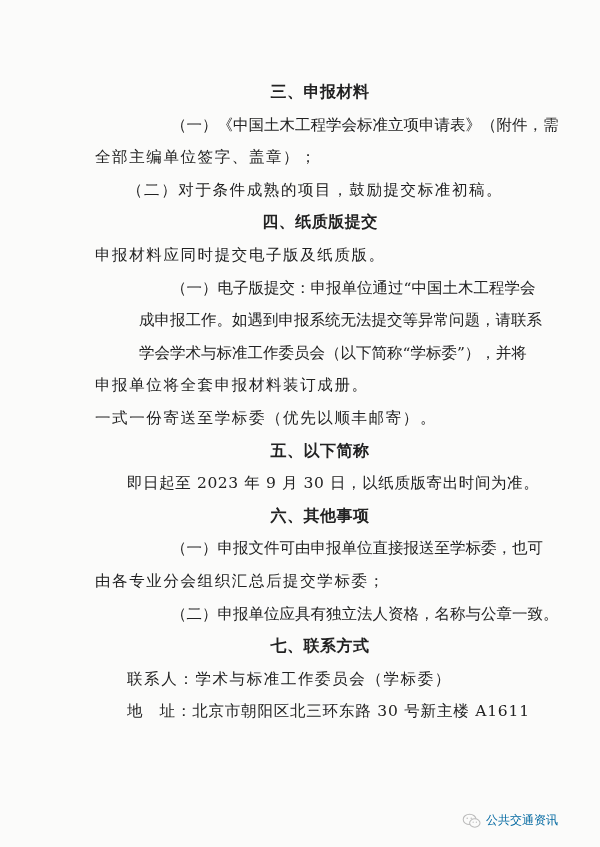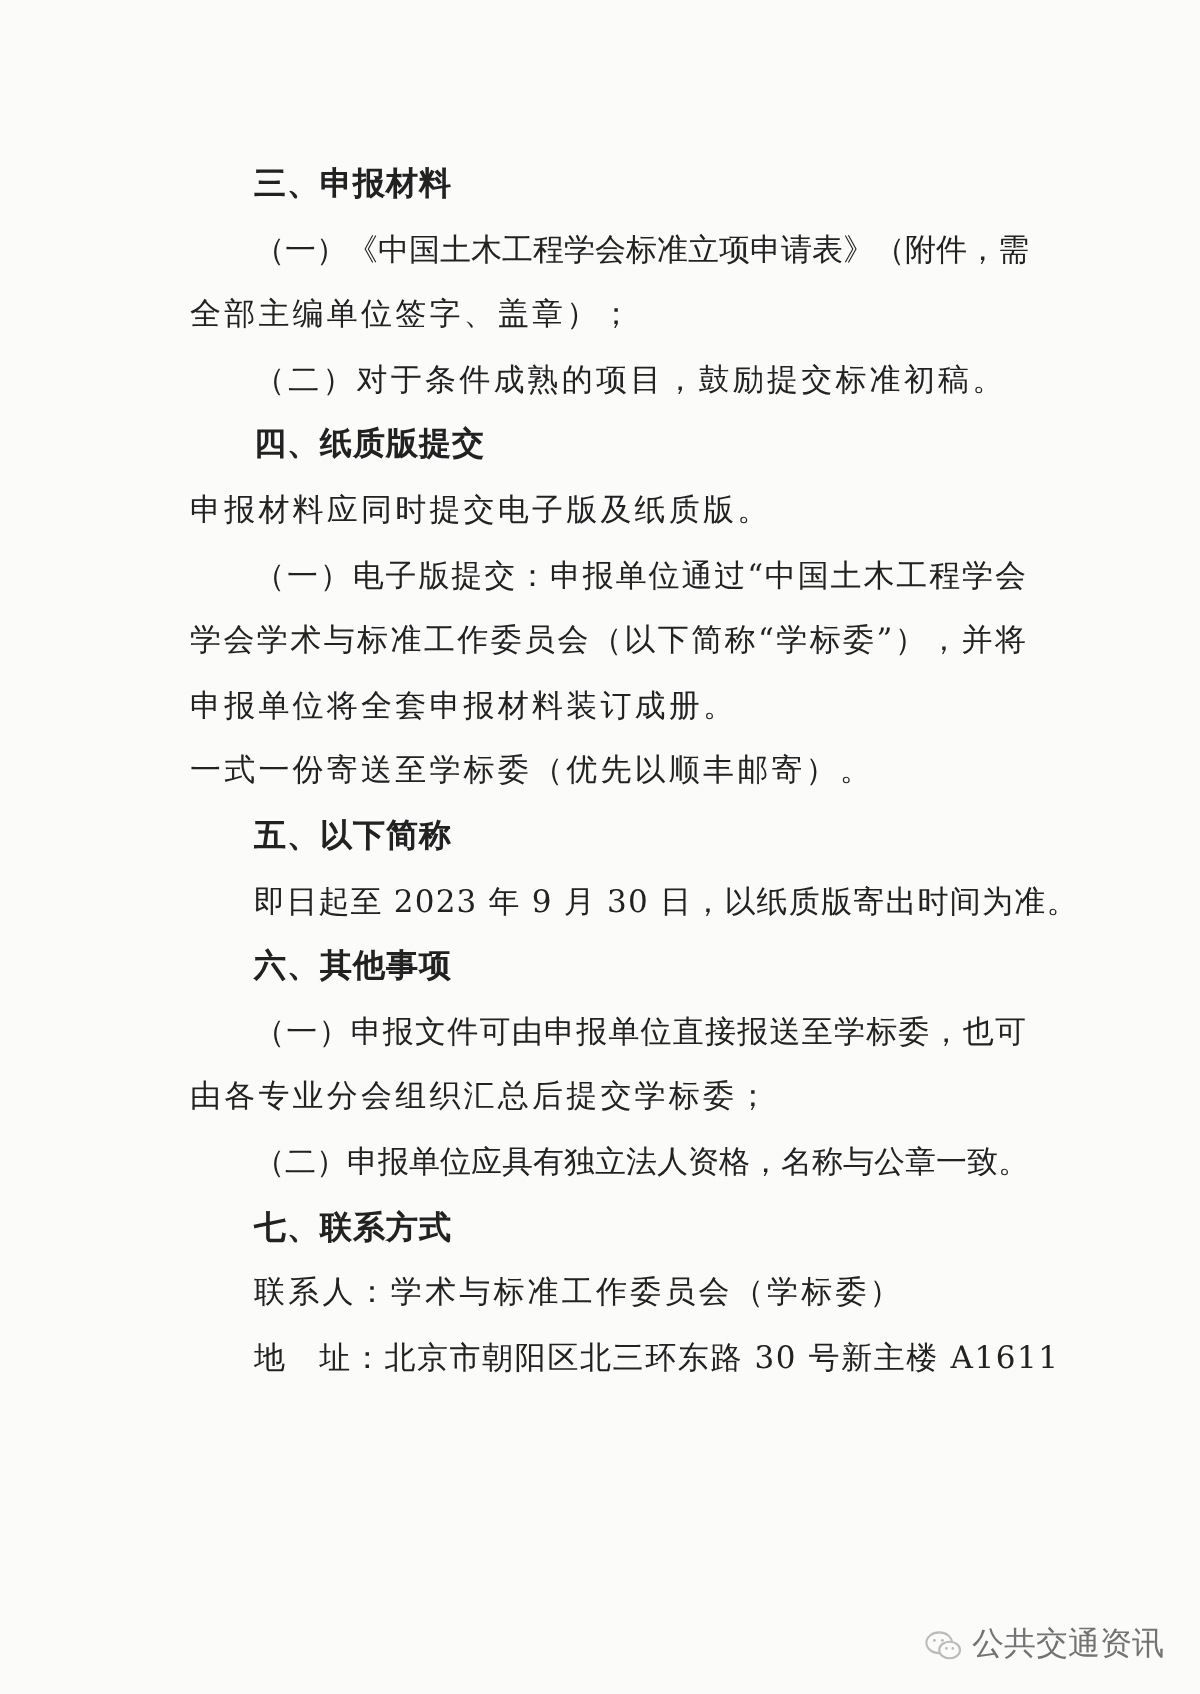--- a/index.html
+++ b/index.html
@@ -11,44 +11,45 @@
     position:relative;
   }
   .page {
     position:absolute; left:95px; top:76px; width:418px;
   }
   .line {
     font-size:15.5px; line-height:32.6px; height:32.6px;
     white-space:nowrap; letter-spacing:1.6px;
     overflow:visible;
   }
-  .h { font-family:"DejaVu Sans","Liberation Sans",sans-serif; font-weight:bold; padding-left:32px; letter-spacing:0.5px; font-size:16px; }
+  .h { font-family:"DejaVu Sans","Liberation Sans",sans-serif; font-weight:bold; padding-left:32px; letter-spacing:0.5px; font-size:16px;text-align:center; }
   .ind { padding-left:32px; }
-  .just { text-align:justify; text-align-last:justify; letter-spacing:0; }
+  .just { text-align:justify; text-align-last:justify; letter-spacing:0;margin-left:44px; }
   .url { font-family:"Liberation Serif","DejaVu Serif",serif; letter-spacing:0.3px; }
   .watermark {
     position:absolute; left:462px; top:812px;
     display:flex; align-items:center; gap:4px;
-    color:#737373; font-family:"DejaVu Sans","Liberation Sans",sans-serif; font-size:16px;
+    color:#0369a1; font-family:"DejaVu Sans","Liberation Sans",sans-serif; font-size:12px;
   }
   .wm-icon { width:20px; height:16px; }
 </style>
 </head>
 <body>
 
 <div class="page">
 
   <div class="line h">三、申报材料</div>
   <div class="line ind just">（一）《中国土木工程学会标准立项申请表》（附件，需</div>
   <div class="line">全部主编单位签字、盖章）；</div>
   <div class="line ind">（二）对于条件成熟的项目，鼓励提交标准初稿。</div>
 
   <div class="line h">四、纸质版提交</div>
   <div class="line">申报材料应同时提交电子版及纸质版。</div>
   <div class="line ind just">（一）电子版提交：申报单位通过“中国土木工程学会</div>
+  <div class="line just">成申报工作。如遇到申报系统无法提交等异常问题，请联系</div>
   <div class="line just">学会学术与标准工作委员会（以下简称“学标委”），并将</div>
   <div class="line">申报单位将全套申报材料装订成册。</div>
   <div class="line">一式一份寄送至学标委（优先以顺丰邮寄）。</div>
 
   <div class="line h">五、以下简称</div>
   <div class="line ind" style="letter-spacing:0.6px">即日起至 2023 年 9 月 30 日，以纸质版寄出时间为准。</div>
 
   <div class="line h">六、其他事项</div>
   <div class="line ind just">（一）申报文件可由申报单位直接报送至学标委，也可</div>
   <div class="line">由各专业分会组织汇总后提交学标委；</div>

